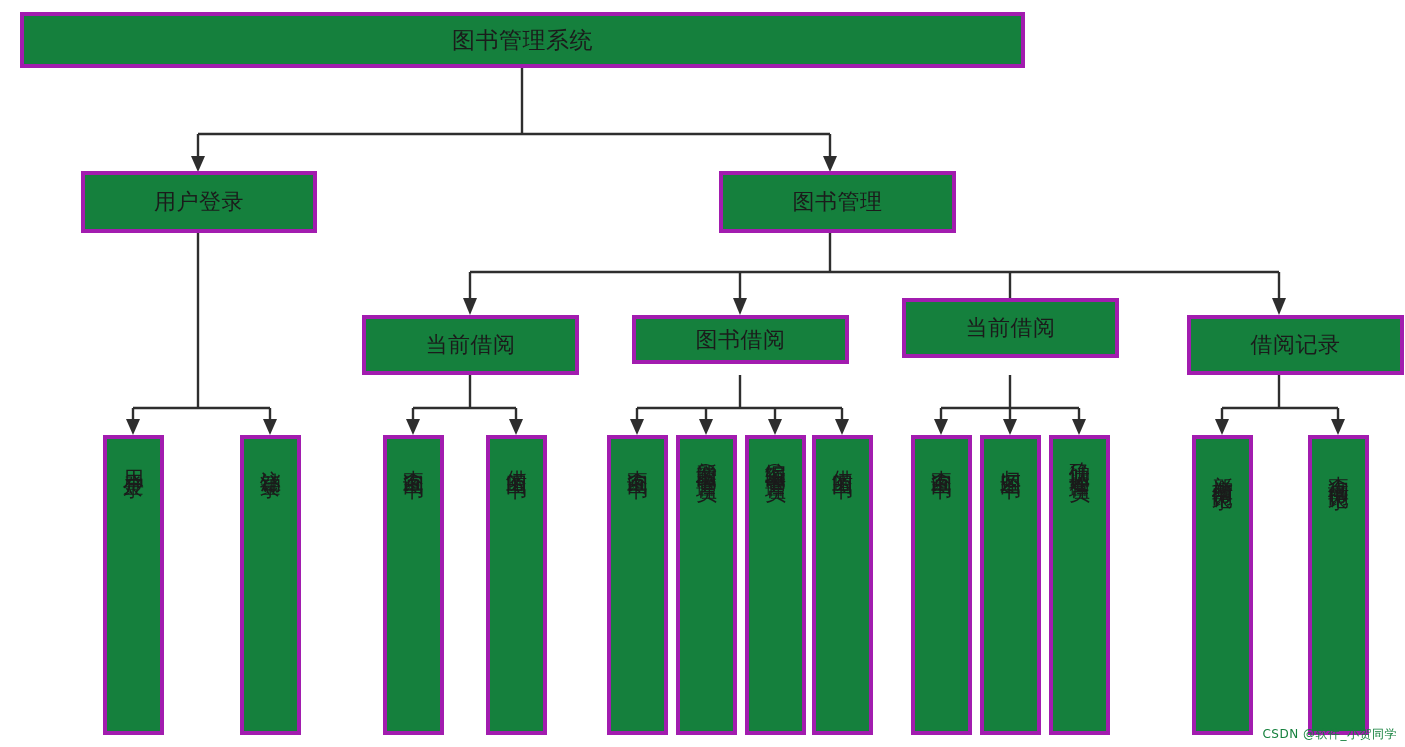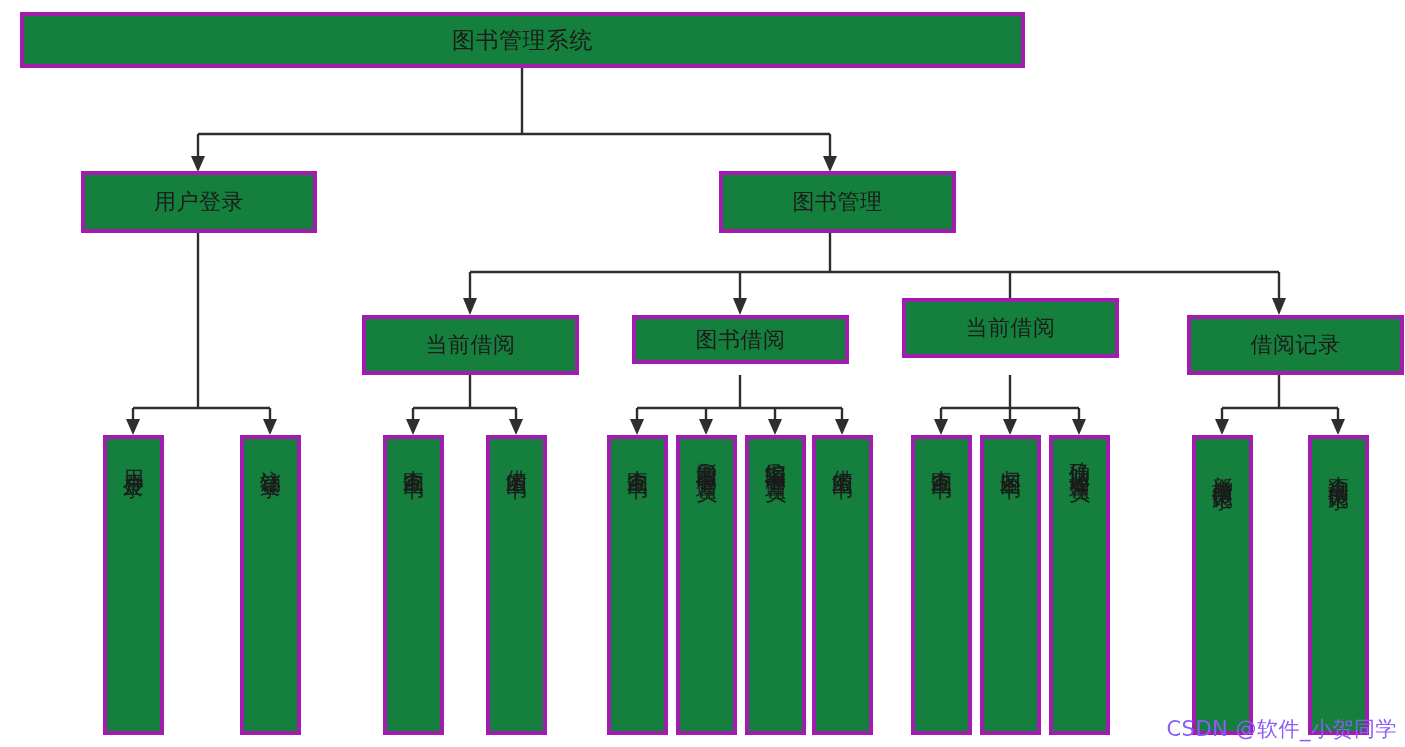--- a/index.html
+++ b/index.html
@@ -73,22 +73,22 @@
   }
   #connectors polygon.arrowhead {
     fill: #2e2e2e;
     stroke: none;
   }
   
   #watermark {
     position: absolute;
     right: 8px;
     bottom: 4px;
-    font-size: 21px;
-    color: #8b5cf6;
+    font-size: 12px;
+    color: #15803d;
     white-space: nowrap;
     letter-spacing: 0.5px;
     font-family: "DejaVu Sans", "Liberation Sans", sans-serif;
   }
 </style>
 </head>
 <body>
 
 <div id="diagram-root">
 

